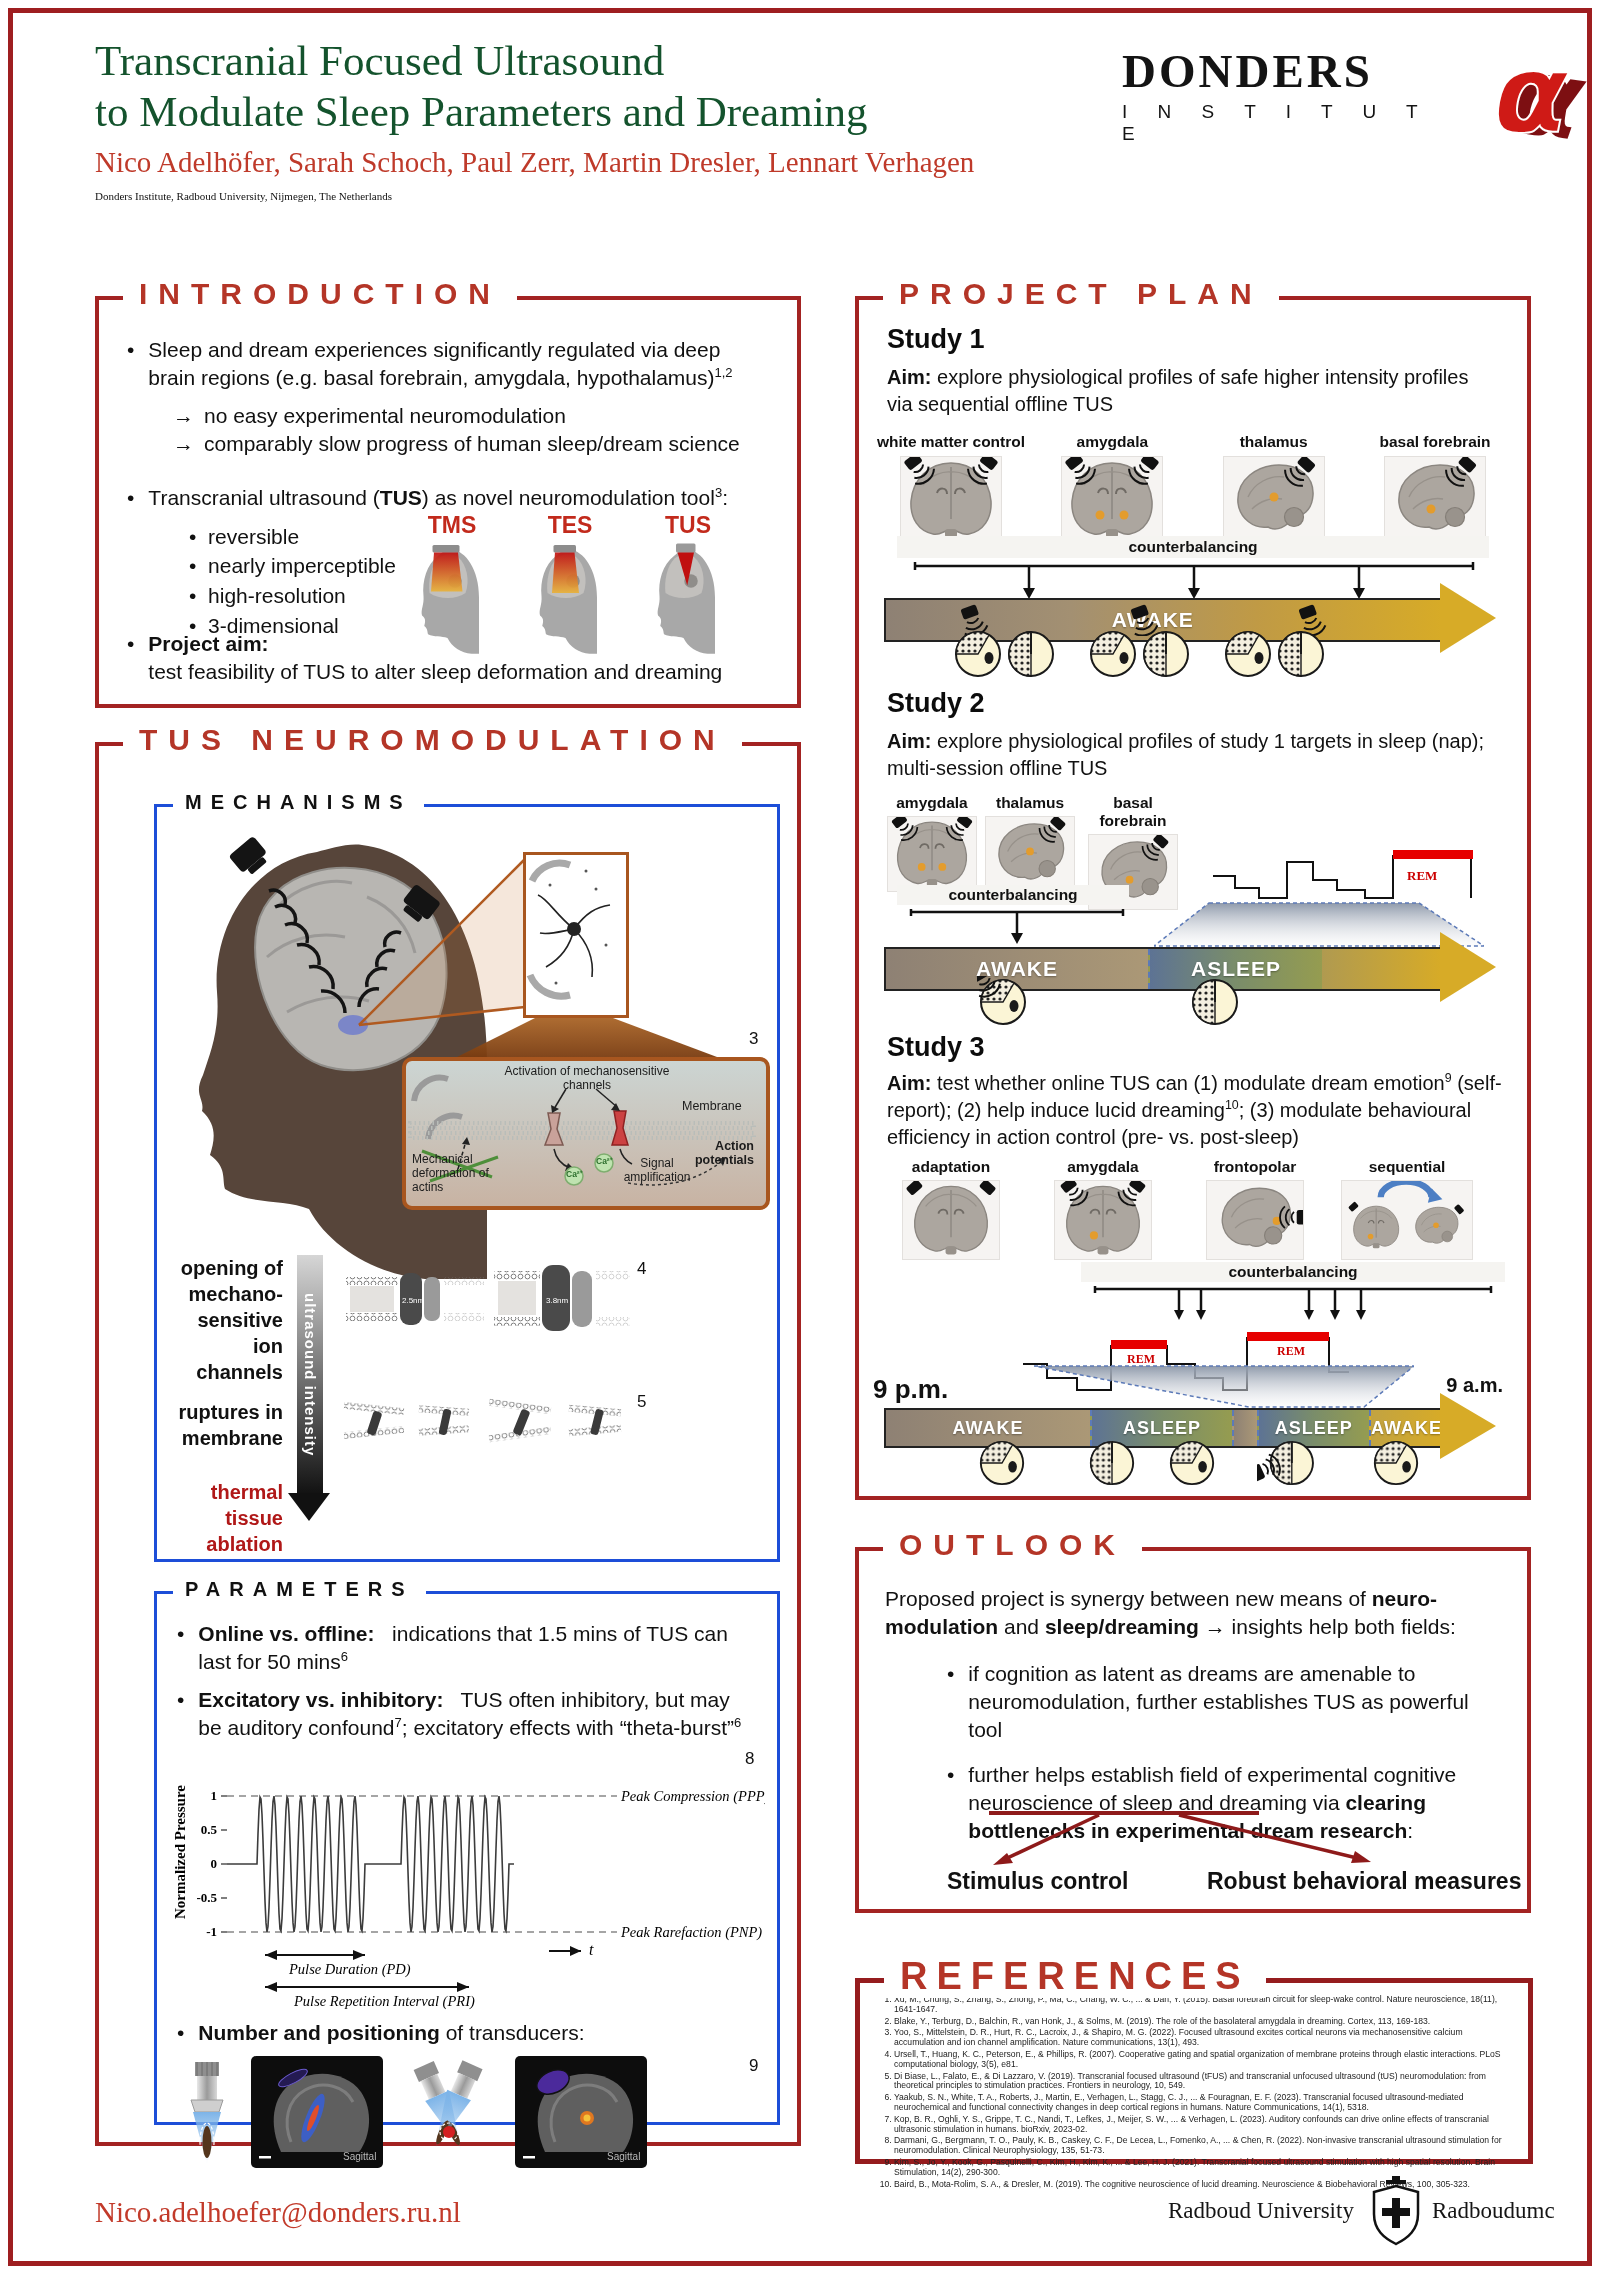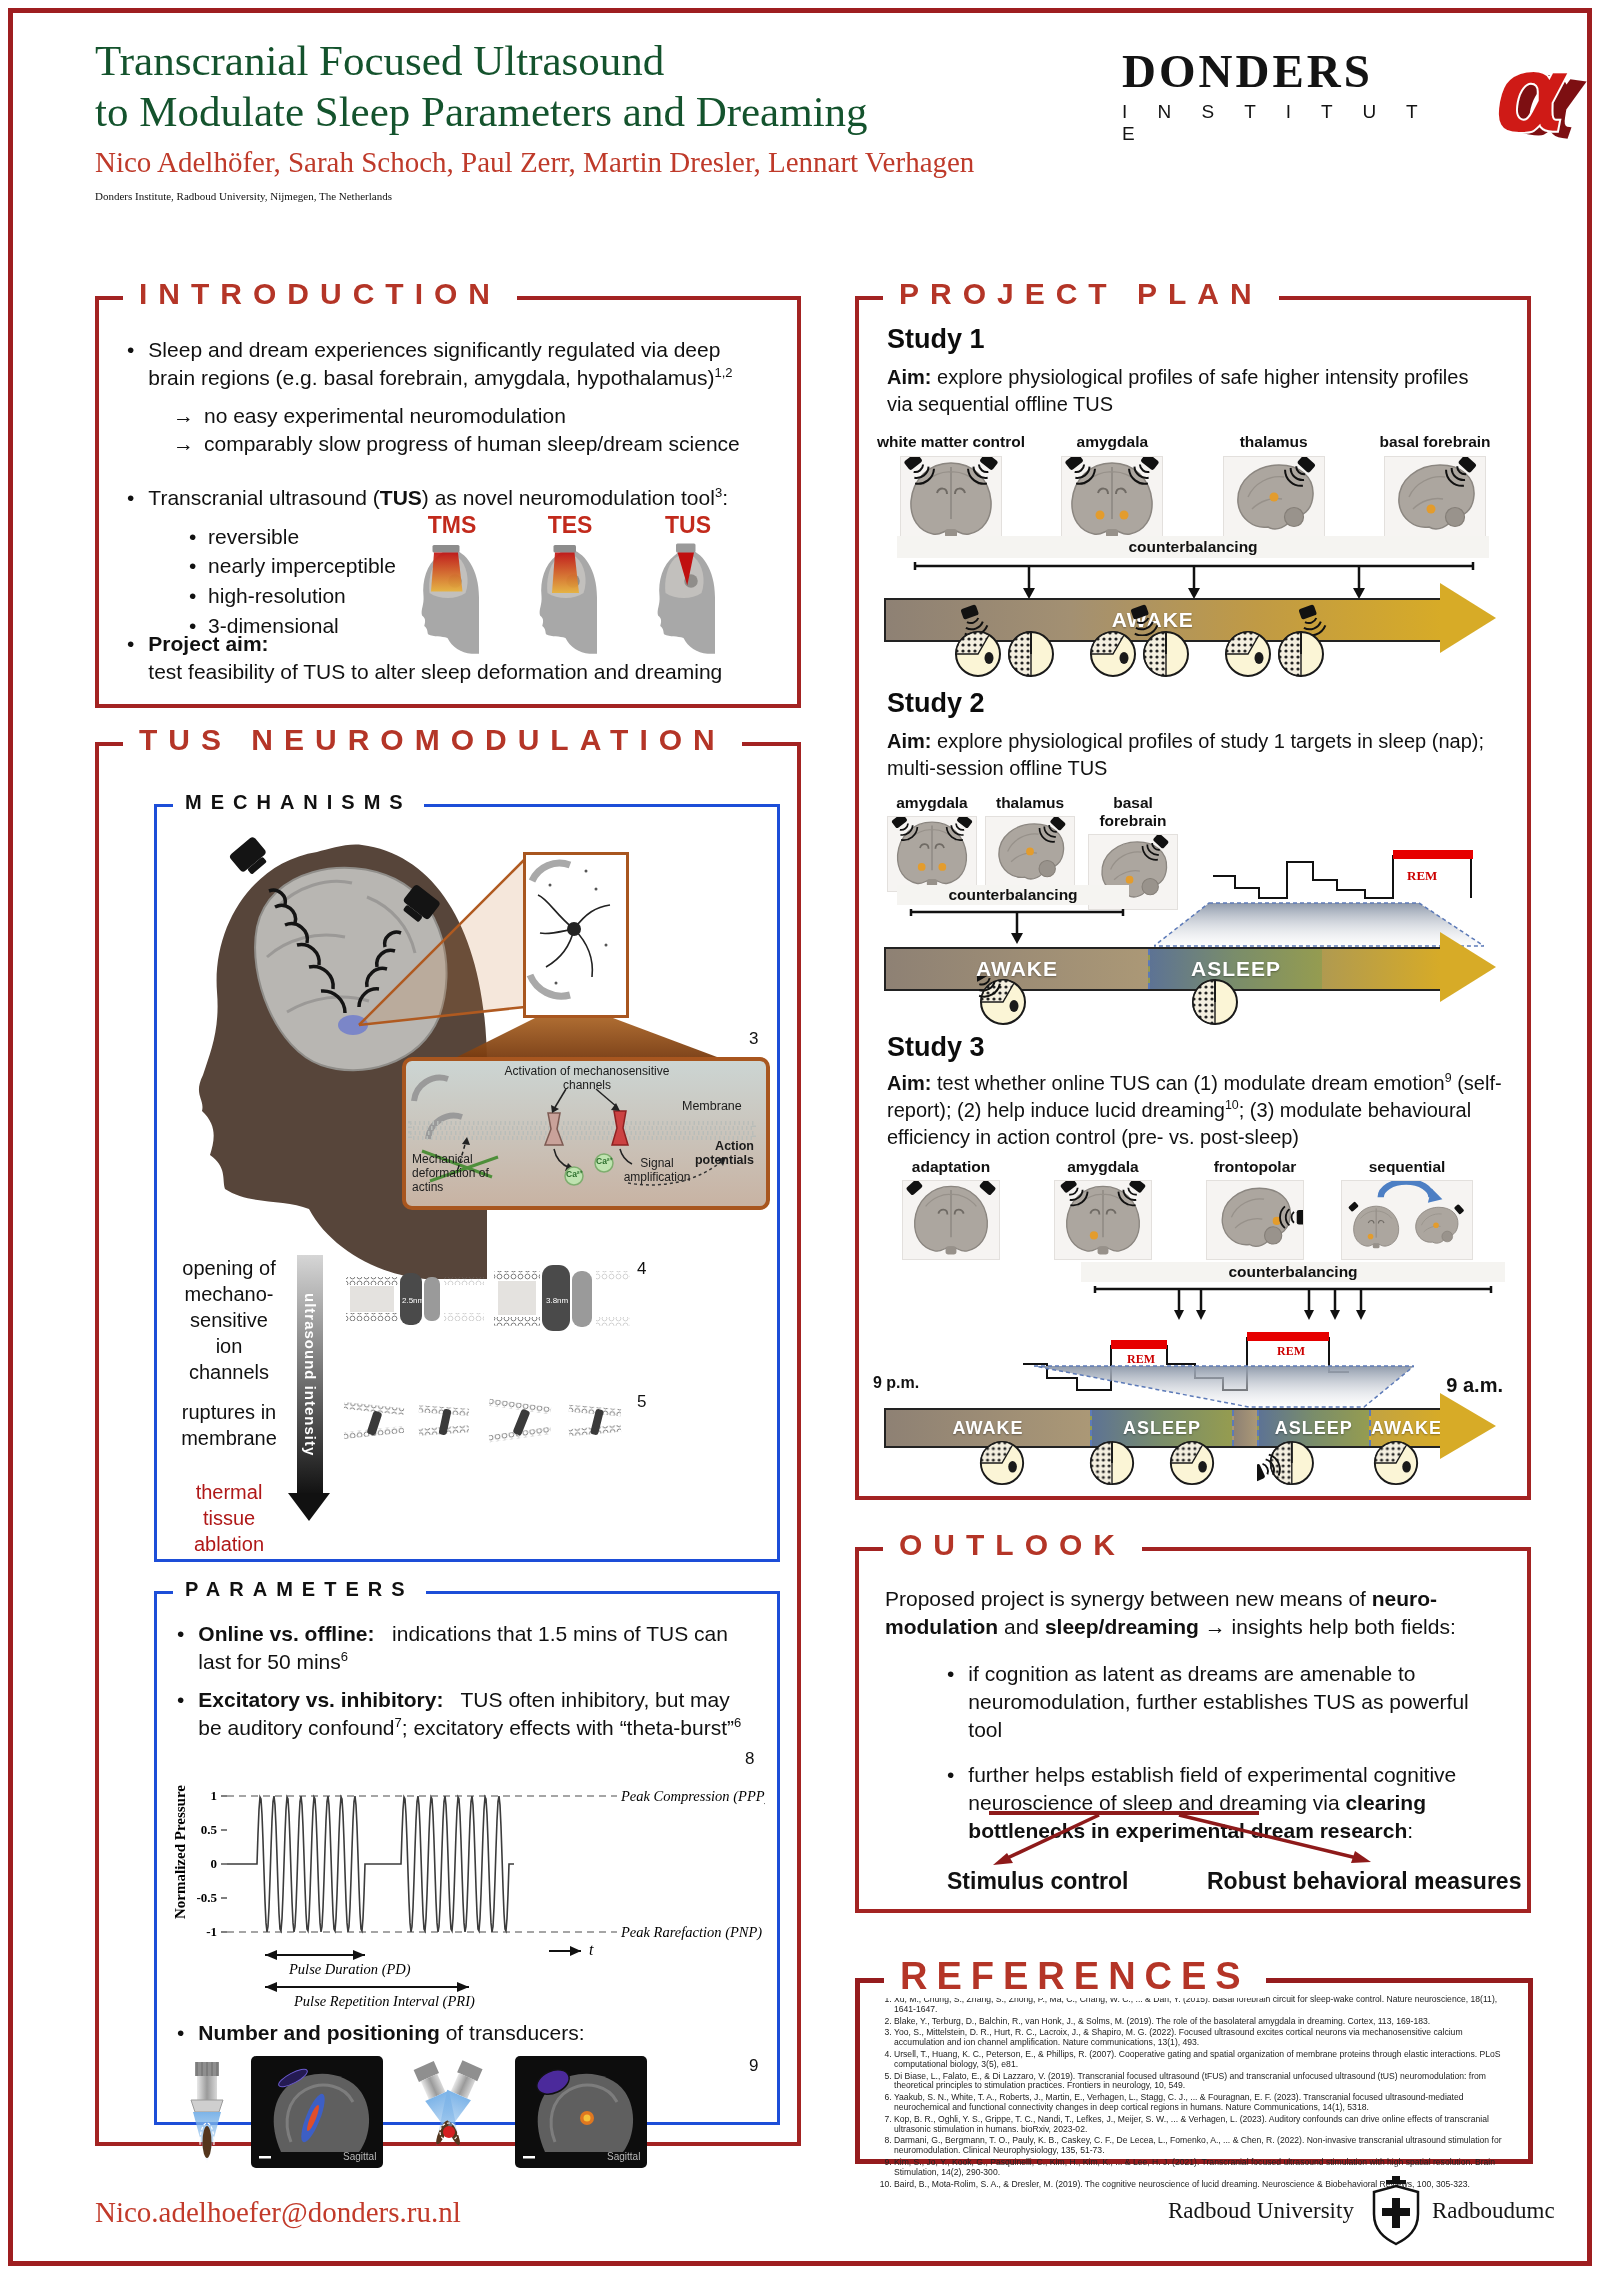--- a/index.html
+++ b/index.html
@@ -64,21 +64,21 @@
   .olabel{position:absolute;font-size:23px;font-weight:bold;}
 
   
   .refs{margin:12px 14px 0 16px;padding-left:18px;font-size:8.6px;line-height:1.14;color:#222;}
   .refs li{margin-bottom:2px;}
 
   .email{position:absolute;left:95px;top:2196px;font-family:"Liberation Serif",serif;
          font-size:29px;color:#c23a2a;}
   .org{position:absolute;font-family:"Liberation Serif",serif;font-size:23px;color:#151515;}
 
-  .mechlab{position:absolute;font-size:20px;line-height:1.3;text-align:center;font-weight:400;}
+  .mechlab{position:absolute;font-size:20px;line-height:1.3;text-align:right;font-weight:700;}
   .intensity{position:absolute;background:linear-gradient(180deg,#d6d6d6,#111);display:flex;
              align-items:center;justify-content:center;}
   .intensity span{writing-mode:vertical-rl;color:#fff;font-size:15px;letter-spacing:1px;font-weight:bold;}
   .intensity .tip{position:absolute;bottom:-26px;left:-9px;width:42px;height:28px;
                   clip-path:polygon(0 0,100% 0,50% 100%);background:#111;}
   .inslab{position:absolute;font-size:12px;line-height:1.15;color:#1c1c1c;}
 </style>
 </head>
 <body>
 
@@ -747,21 +747,21 @@
     <svg style="position:absolute;left:160px;top:1020px;" width="340" height="76" viewBox="0 0 340 76">
       <path d="M4,44 H28 V58 H58 V70 H92 V26 H148 V44 H176 V58 H204 V70 H228 V18 H310 V52 H330" fill="none" stroke="#111" stroke-width="2"></path>
       <rect x="92" y="20" width="56" height="9" fill="#e60000"></rect>
       <rect x="228" y="12" width="82" height="9" fill="#e60000"></rect>
     </svg>
     <div style="position:absolute;left:268px;top:1052px;color:#cc0000;font-weight:bold;font-size:12px;font-family:'Liberation Serif',serif;">REM</div>
     <div style="position:absolute;left:418px;top:1044px;color:#cc0000;font-weight:bold;font-size:12px;font-family:'Liberation Serif',serif;">REM</div>
     <svg style="position:absolute;left:175px;top:1064px;" width="380" height="44" viewBox="0 0 380 44">
       <polygon points="0,2 380,2 330,43 215,43" fill="url(#trapG)" stroke="#5c7ab8" stroke-width="1.5" stroke-dasharray="4,3"></polygon>
     </svg>
-    <div style="position:absolute;left:14px;top:1074px;font-size:16px;font-weight:bold;">9 p.m.</div>
+    <div style="position:absolute;left:14px;top:1074px;font-size:26px;font-weight:bold;">9 p.m.</div>
     <div style="position:absolute;right:24px;top:1074px;font-size:20px;font-weight:bold;">9 a.m.</div>
     <div class="tl" style="left:25px;top:1108px;width:558px;height:36px;">
       <div class="tl-bar" style="padding:0;">
         <div class="seg g-awake-tan" style="width:218px;">
             <span class="tl-label sm">AWAKE</span>
           </div>
         <div class="seg g-asleep dash-sep" style="width:150px;">
             <span class="tl-label sm">ASLEEP</span>
           </div>
         <div class="seg g-awake-tan dash-sep" style="width:24px;"></div>

